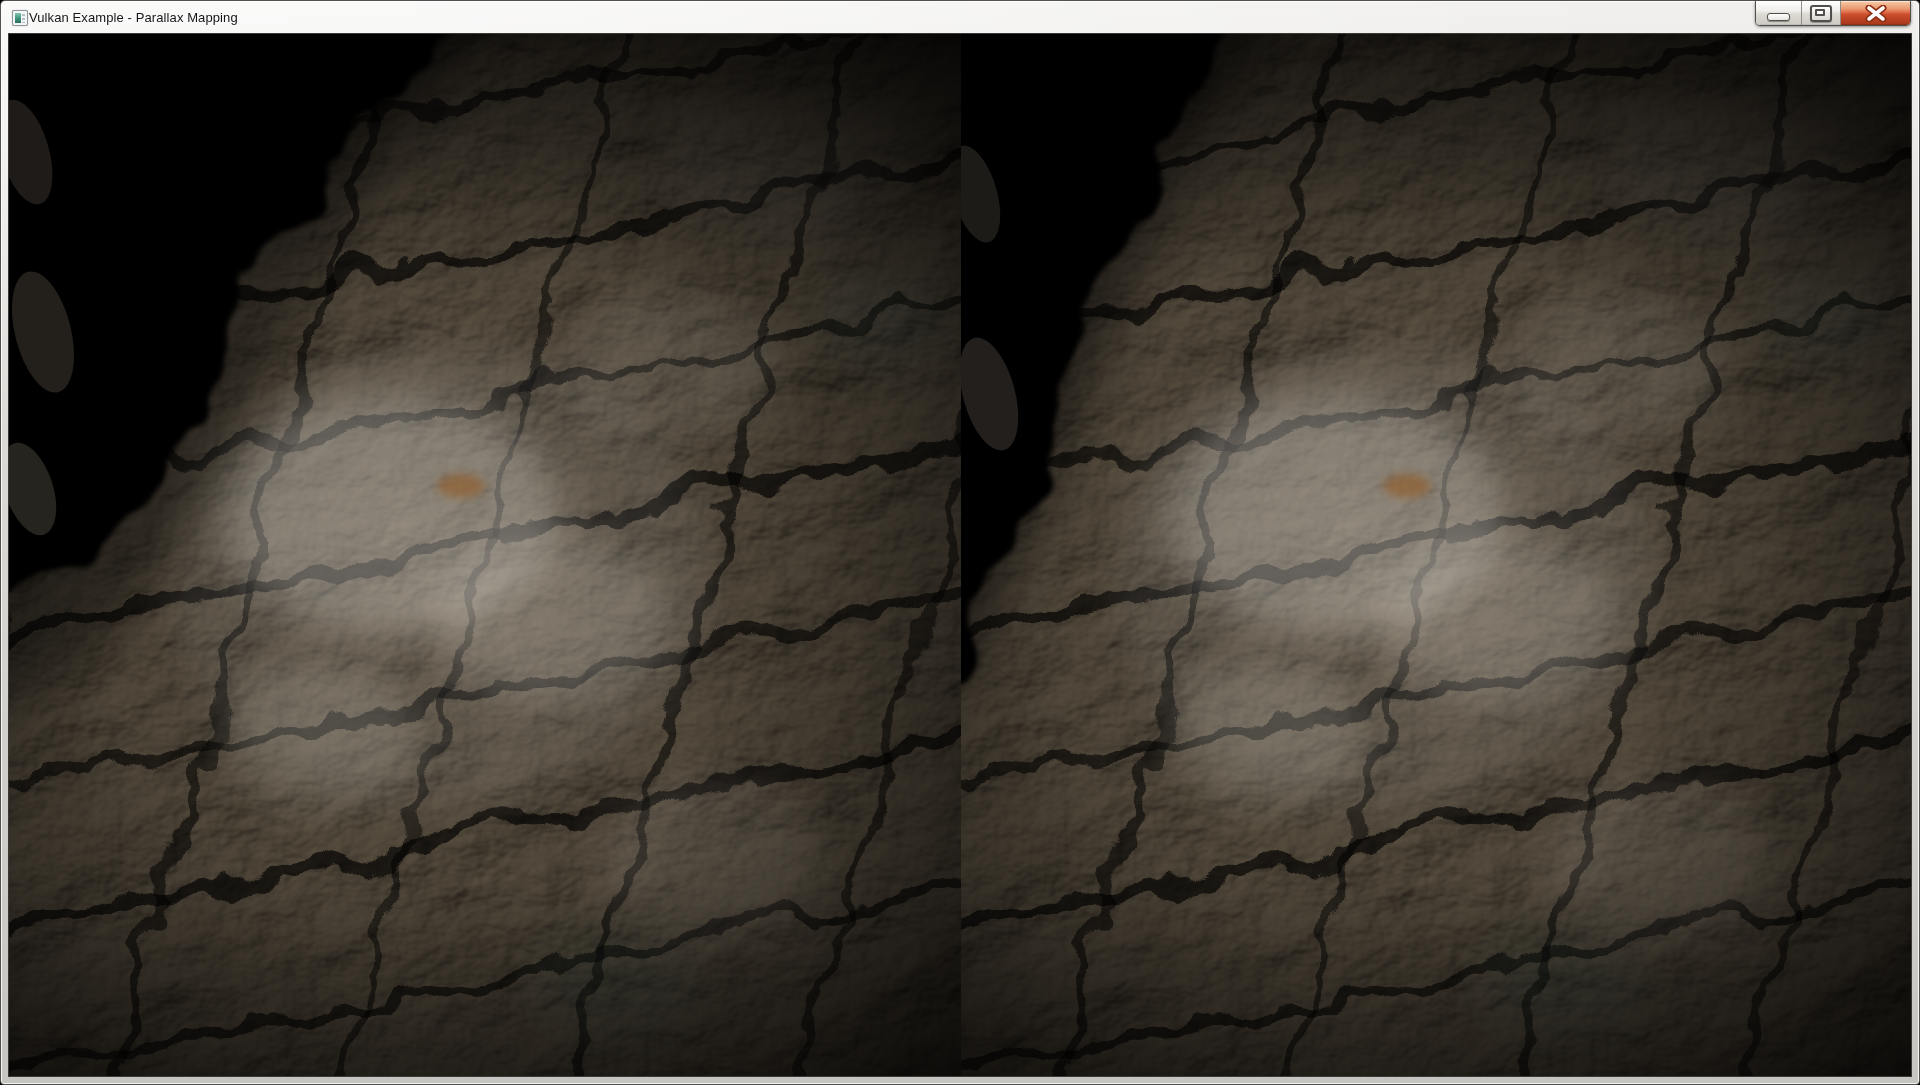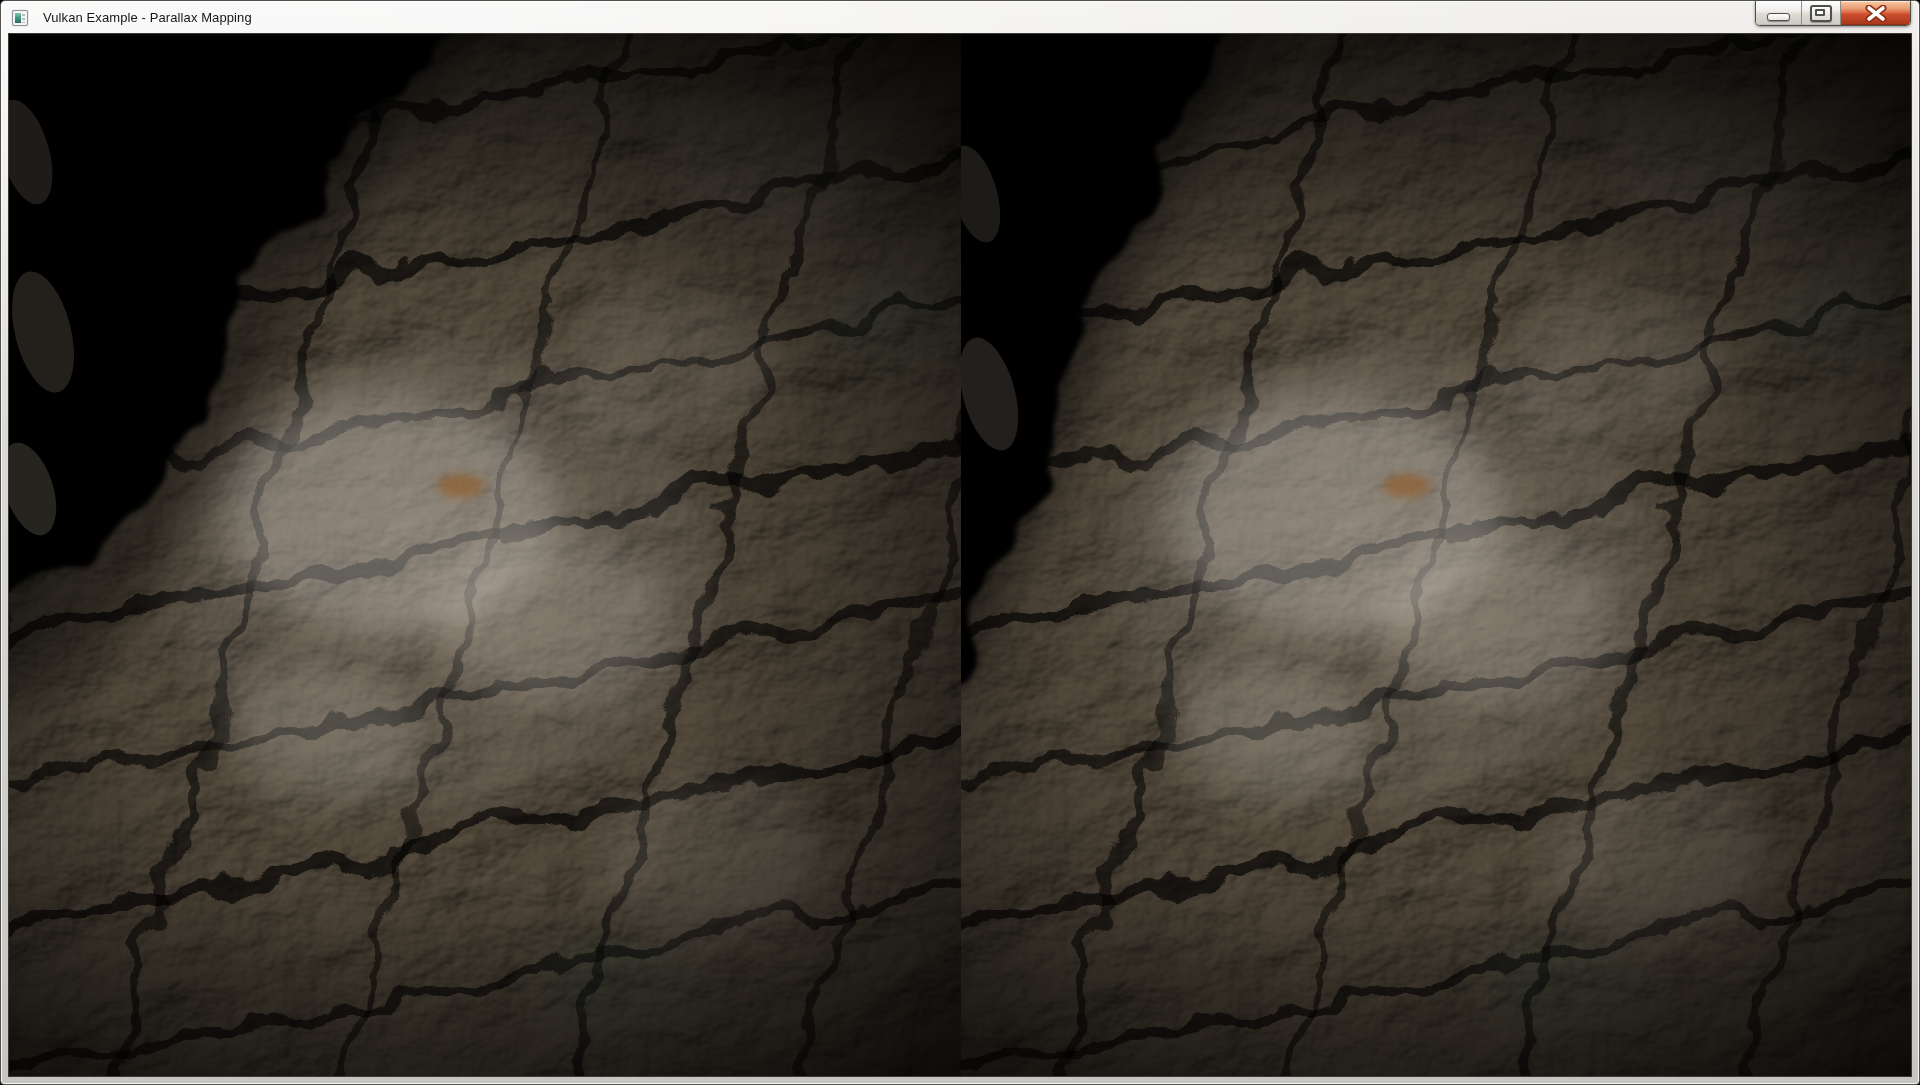--- a/index.html
+++ b/index.html
@@ -23,21 +23,21 @@
   }
 
   .titlebar {
     position: absolute; left: 0; right: 0; top: 0; height: 33px;
     display: flex; align-items: center;
   }
   .title {
     font-size: 13px; color: #161616; letter-spacing: .1px;
     text-shadow: 0 1px 0 rgba(255,255,255,.6);
     white-space: nowrap;
-    margin-left: 15px;
+    margin-left: 1px;
   }
 
   
   .app-icon {
     position: relative; display: inline-block;
     width: 16px; height: 16px; margin-left: 11px; flex: 0 0 auto;
     background: #f3f5f6;
     border: 1px solid #8d959b;
     border-radius: 2px;
     box-shadow: 0 0 1px rgba(0,0,0,.45);

